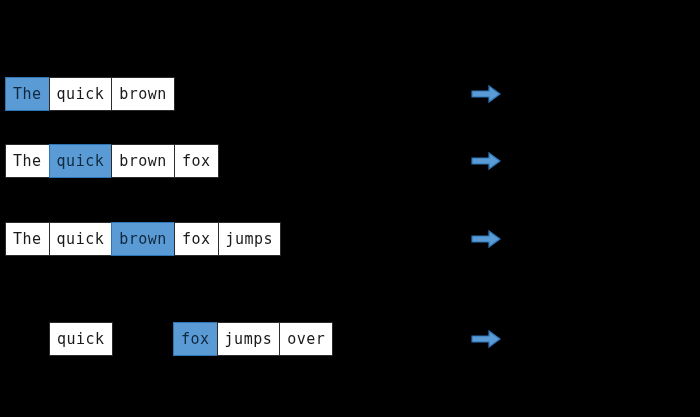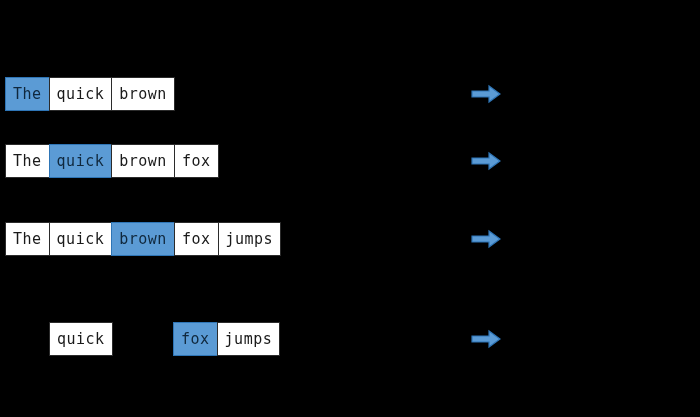--- a/index.html
+++ b/index.html
@@ -84,19 +84,20 @@
       <svg width="30" height="20" viewBox="0 0 30 20">
         <path d="M1 7 L18 7 L18 2 L29 10 L18 18 L18 13 L1 13 Z" fill="#5b9bd5" stroke="#2e75b6" stroke-width="1.2" stroke-linejoin="miter"></path>
       </svg>
     </div>
     <div class="row" style="left: 49px; top: 322px;">
       <div class="token" style="background: rgb(255, 255, 255); border-color: rgb(43, 43, 43);">quick</div>
     </div>
     <div class="row" style="left: 173px; top: 322px;">
       <div class="token highlight" style="background: rgb(91, 155, 213); border-color: rgb(46, 117, 182);">fox</div>
       <div class="token" style="background: rgb(255, 255, 255); border-color: rgb(43, 43, 43);">jumps</div>
+      <div class="token" style="background: rgb(255, 255, 255); border-color: rgb(43, 43, 43);">over</div>
     </div>
     <div class="arrow" style="left: 471px; top: 329px;">
       <svg width="30" height="20" viewBox="0 0 30 20">
         <path d="M1 7 L18 7 L18 2 L29 10 L18 18 L18 13 L1 13 Z" fill="#5b9bd5" stroke="#2e75b6" stroke-width="1.2" stroke-linejoin="miter"></path>
       </svg>
     </div>
   </div>
 
 </body></html>

